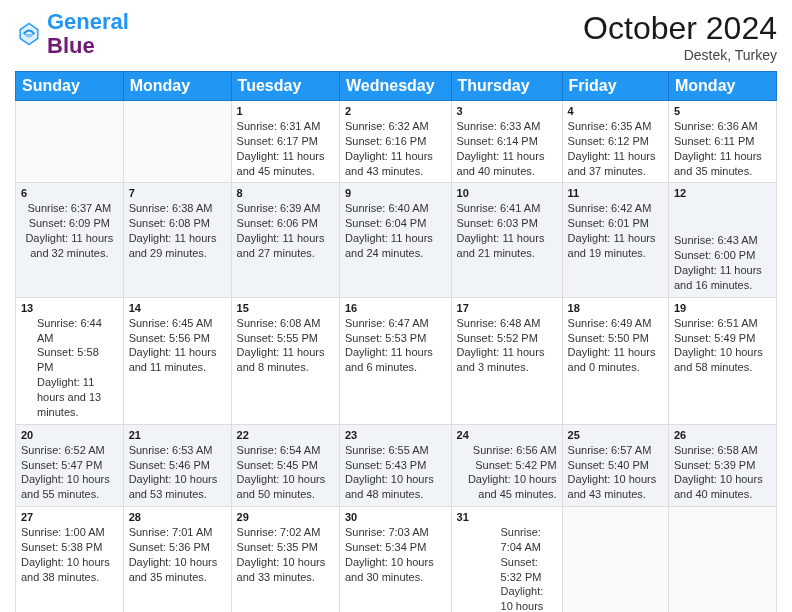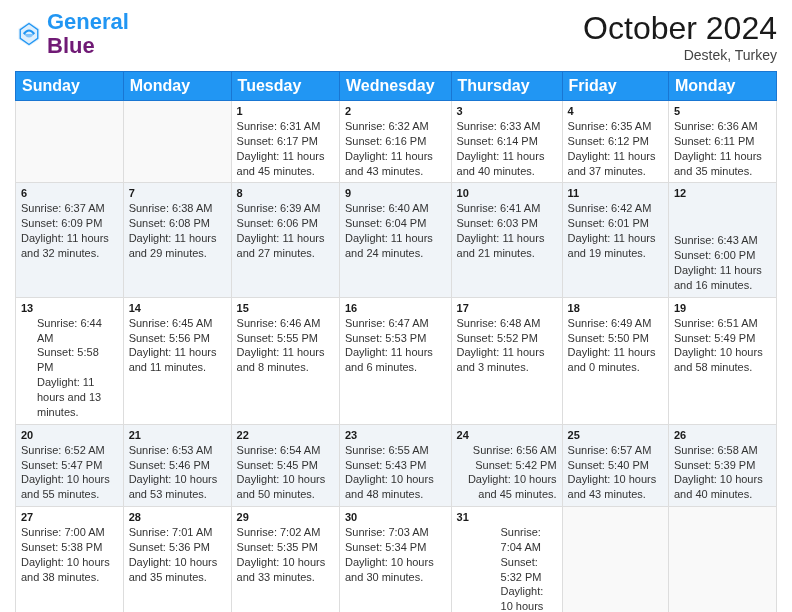--- a/index.html
+++ b/index.html
@@ -158,21 +158,21 @@
           <td>
             <div class="day-number">5</div>
             <div class="day-info" style="white-space: pre-line;">Sunrise: 6:36 AM
 Sunset: 6:11 PM
 Daylight: 11 hours and 35 minutes.</div>
           </td>
         </tr>
         <tr class="alt-row">
           <td>
             <div class="day-number">6</div>
-            <div class="day-info" style="white-space: pre-line;">Sunrise: 6:37 AM
+            <div class="day-info" style="white-space: pre-line; text-align: center;">Sunrise: 6:37 AM
 Sunset: 6:09 PM
 Daylight: 11 hours and 32 minutes.</div>
           </td>
           <td>
             <div class="day-number">7</div>
             <div class="day-info" style="white-space: pre-line;">Sunrise: 6:38 AM
 Sunset: 6:08 PM
 Daylight: 11 hours and 29 minutes.</div>
           </td>
           <td>
@@ -214,21 +214,21 @@
 Daylight: 11 hours and 13 minutes.</div>
           </td>
           <td>
             <div class="day-number">14</div>
             <div class="day-info" style="white-space: pre-line;">Sunrise: 6:45 AM
 Sunset: 5:56 PM
 Daylight: 11 hours and 11 minutes.</div>
           </td>
           <td>
             <div class="day-number">15</div>
-            <div class="day-info" style="white-space: pre-line;">Sunrise: 6:46 AM
+            <div class="day-info" style="white-space: pre-line;">Sunrise: 6:08 AM
 Sunset: 5:55 PM
 Daylight: 11 hours and 8 minutes.</div>
           </td>
           <td>
             <div class="day-number">16</div>
             <div class="day-info" style="white-space: pre-line;">Sunrise: 6:47 AM
 Sunset: 5:53 PM
 Daylight: 11 hours and 6 minutes.</div>
           </td>
           <td>
@@ -290,21 +290,21 @@
           <td>
             <div class="day-number">26</div>
             <div class="day-info" style="white-space: pre-line;">Sunrise: 6:58 AM
 Sunset: 5:39 PM
 Daylight: 10 hours and 40 minutes.</div>
           </td>
         </tr>
         <tr>
           <td>
             <div class="day-number">27</div>
-            <div class="day-info" style="white-space: pre-line;">Sunrise: 7:00 AM
+            <div class="day-info" style="white-space: pre-line;">Sunrise: 1:00 AM
 Sunset: 5:38 PM
 Daylight: 10 hours and 38 minutes.</div>
           </td>
           <td>
             <div class="day-number">28</div>
             <div class="day-info" style="white-space: pre-line;">Sunrise: 7:01 AM
 Sunset: 5:36 PM
 Daylight: 10 hours and 35 minutes.</div>
           </td>
           <td>

